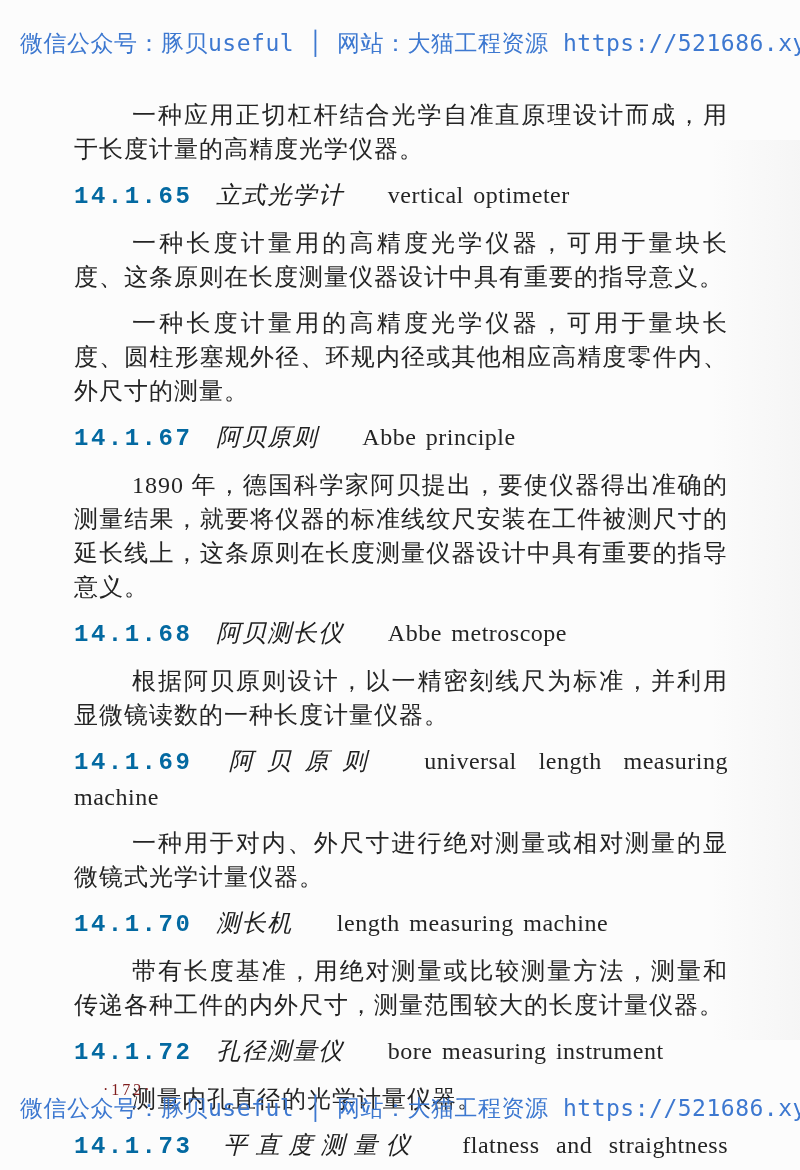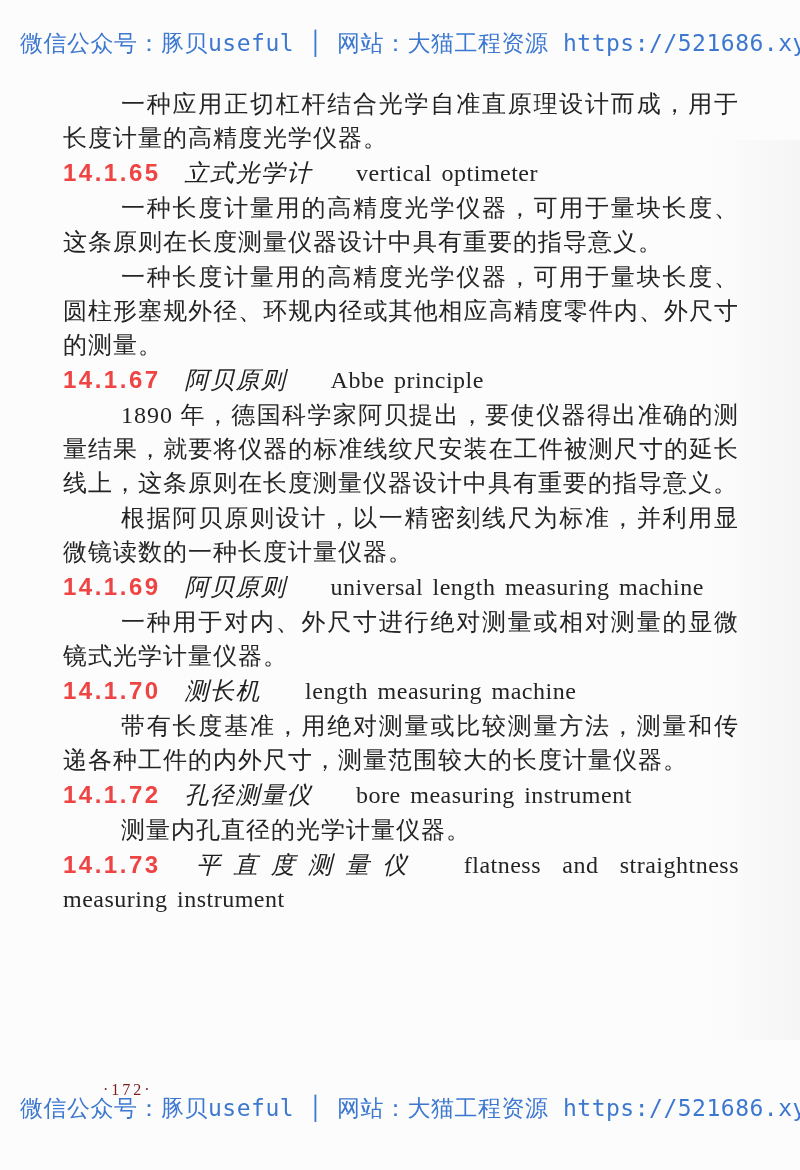--- a/index.html
+++ b/index.html
@@ -41,33 +41,33 @@
     position: absolute;
     left: 62px;
     top: 86px;
     width: 678px;
     color: #242424;
     font-size: 24px;
     line-height: 34px;
     z-index: 1;
   }
   .content p {
-    margin: 1px;
+    margin: 12px;
     text-align: justify;
     letter-spacing: 1px;
   }
   .def {
     text-indent: 58px;
   }
   .head .num {
     font-weight: bold;
     letter-spacing: 2.5px;
     margin-right: 24px;
-    color: #ef4444;
-    font-family: Liberation Sans, sans-serif;
+    color: #0369a1;
+    font-family: Liberation Mono, monospace;
   }
   .head .zh {
     margin-right: 44px;
     letter-spacing: 1.5px;
     color: #202020;
     font-style: italic;
   }
   .head .en {
     letter-spacing: 0.5px;
     word-spacing: 3px;
@@ -109,20 +109,23 @@
     </div>
 
     <div class="entry">
       <p class="head">
         <span class="num">14.1.67</span><span class="zh">阿贝原则</span><span class="en">Abbe principle</span>
       </p>
       <p class="def">1890 年，德国科学家阿贝提出，要使仪器得出准确的测量结果，就要将仪器的标准线纹尺安装在工件被测尺寸的延长线上，这条原则在长度测量仪器设计中具有重要的指导意义。</p>
     </div>
 
     <div class="entry">
+      <p class="head">
+        <span class="num">14.1.68</span><span class="zh">阿贝测长仪</span><span class="en">Abbe metroscope</span>
+      </p>
       <p class="def">根据阿贝原则设计，以一精密刻线尺为标准，并利用显微镜读数的一种长度计量仪器。</p>
     </div>
 
     <div class="entry">
       <p class="head">
         <span class="num">14.1.69</span><span class="zh">阿贝原则</span><span class="en">universal length measuring machine</span>
       </p>
       <p class="def">一种用于对内、外尺寸进行绝对测量或相对测量的显微镜式光学计量仪器。</p>
     </div>
 

